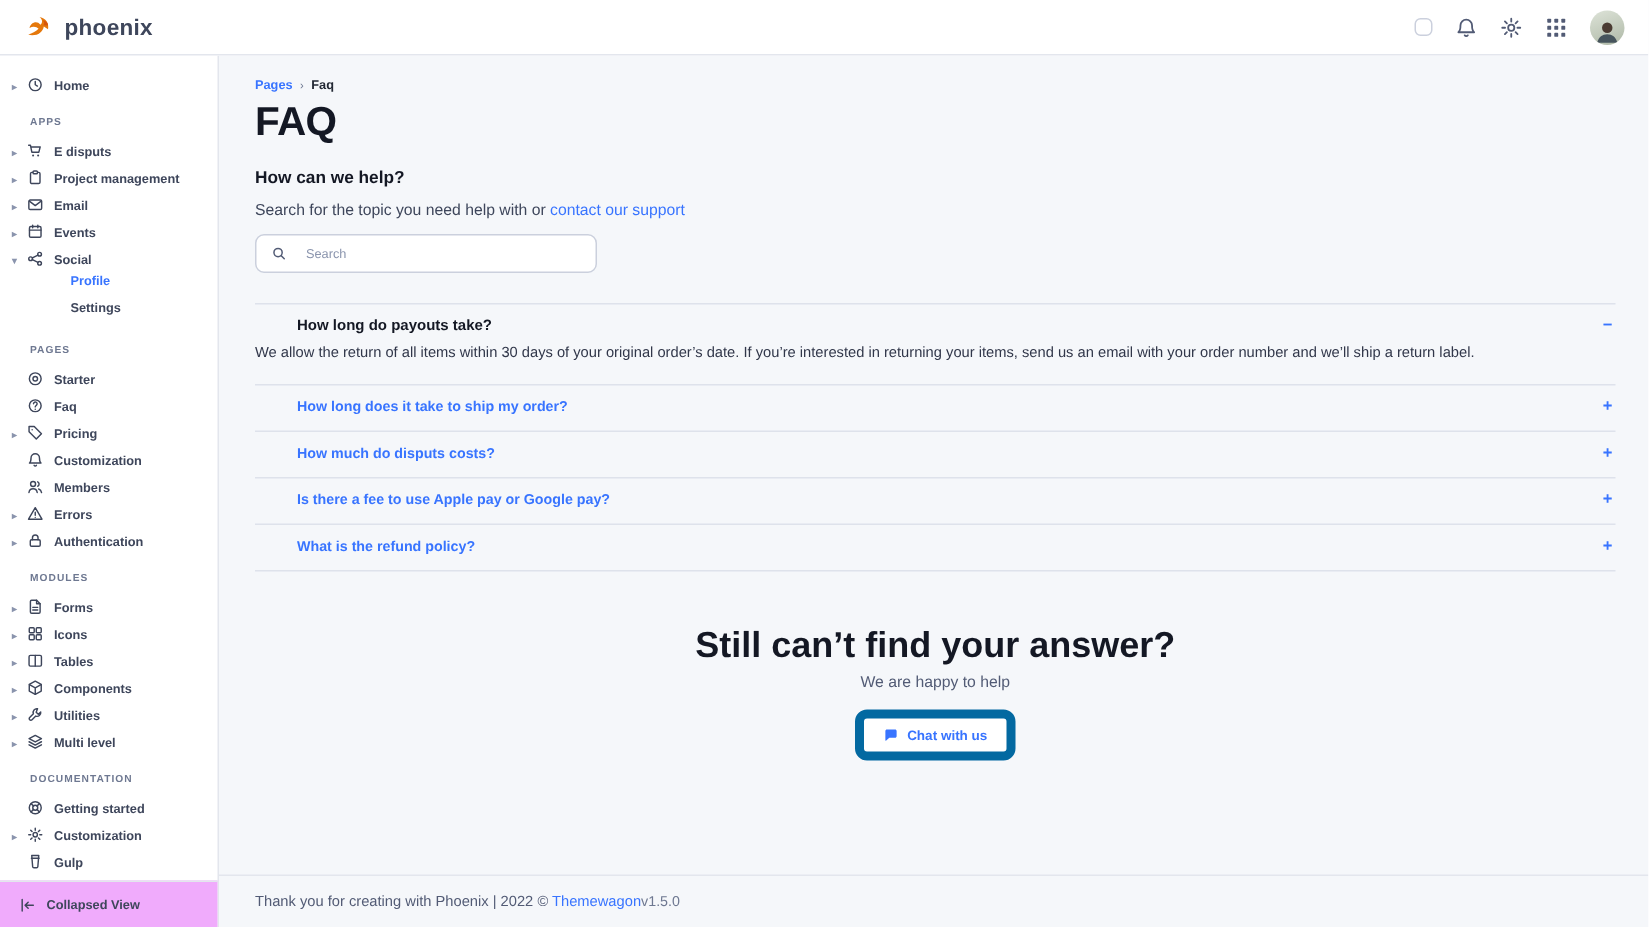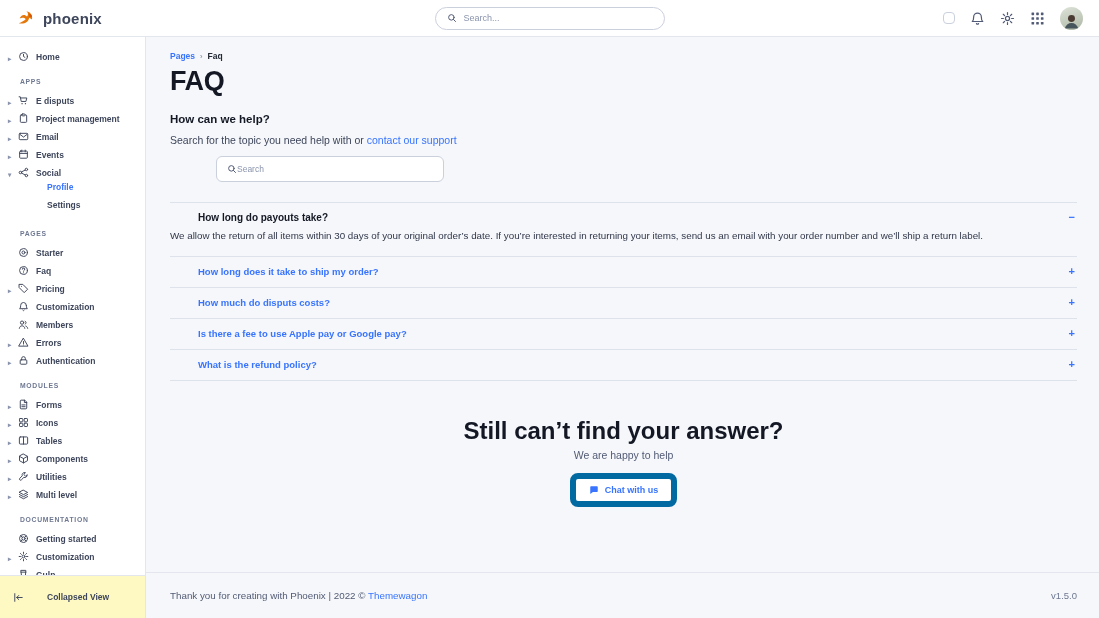--- a/index.html
+++ b/index.html
@@ -33,40 +33,40 @@
   .s-section { margin-top:12px; height:14px; padding-left:20px; display:flex; align-items:center;
                font-size:6.8px; font-weight:700; color:#6e7891; letter-spacing:.7px; text-transform:uppercase; }
   .s-row { display:flex; align-items:flex-end; height:18px; padding-left:8px; cursor:pointer;
            color:#3e465b; font-size:8.5px; font-weight:600; white-space:nowrap; }
   .s-caret { width:10px; font-size:6.5px; color:#8a94ad; line-height:1; flex:none; }
   .s-icon { width:11px; height:11px; margin-right:7px; color:#3e465b; flex:none; display:flex; }
   .s-icon svg { width:100%; height:100%; }
   .s-child { display:flex; align-items:center; height:18px; padding-left:47px; cursor:pointer;
              font-size:8.5px; font-weight:600; color:#3e465b; }
   .s-child.active { color:#3874ff; }
-  .collapse-bar { position:absolute; bottom:0; left:0; right:0; height:43px; background:#fef9c3;
-                  border-top:1px solid #e3e6ed; display:flex; align-items:center; gap:23px;
+  .collapse-bar { position:absolute; bottom:0; left:0; right:0; height:31px; background:#f0abfc;
+                  border-top:1px solid #e3e6ed; display:flex; align-items:center; gap:7px;
                   padding-left:13px; cursor:pointer; }
   .collapse-bar svg { width:11px; height:11px; color:#3e465b; }
   .collapse-label { font-size:8.5px; font-weight:600; color:#3e465b; }
 
   
   .main { position:absolute; top:37px; left:146px; right:0; bottom:0; background:#f5f7fa;
           display:flex; flex-direction:column; }
   .content { flex:1 1 auto; padding:14px 22px 0 24px; overflow:hidden; }
   .breadcrumb { display:flex; align-items:center; gap:5px; font-size:8.5px; }
   .bc-link { color:#3874ff; font-weight:600; cursor:pointer; }
   .bc-sep { color:#6e7891; font-size:7.5px; }
   .bc-cur { color:#222834; font-weight:700; }
   .page-title { margin-top:5px; font-size:27px; font-weight:800; color:#141824; letter-spacing:-.4px; }
   .help-h { margin-top:16px; font-size:11.5px; font-weight:800; color:#141824; }
   .help-p { margin-top:9px; font-size:10.5px; color:#3e465b; }
   .help-p a { color:#3874ff; text-decoration:none; cursor:pointer; }
   .search-box { margin-top:10px; width:228px; height:26px; background:#fff; border:1px solid #cbd0dd;
-                border-radius:6px; display:flex; align-items:center; gap:0; padding:0 10px;margin-left:46px; }
+                border-radius:6px; display:flex; align-items:center; gap:13px; padding:0 10px; }
   .search-box svg { width:10px; height:10px; color:#525b75; flex:none; }
   .search-box input { border:0; outline:0; flex:1; font-size:8.5px; color:#31374a; background:transparent; font-family:inherit; }
 
   .faq-list { margin-top:20px; border-top:1px solid #dee2eb; }
   .faq-item { border-bottom:1px solid #dee2eb; }
   .faq-head { display:flex; align-items:center; justify-content:space-between; cursor:pointer; }
   .faq-item.collapsed .faq-head { height:30px; }
   .faq-item.expanded { padding:9px 0 12px; }
   .q { font-size:9.5px; font-weight:700; color:#3874ff;margin-left:28px; }
   .faq-item.expanded .q { color:#141824; font-size:10px; }
@@ -74,47 +74,40 @@
   .answer { margin-top:6px; font-size:9.8px; color:#31374a; line-height:1.5; }
 
   .cta { margin-top:36px; text-align:center; }
   .cta-h { font-size:24px; font-weight:800; color:#141824; }
   .cta-p { margin-top:4px; font-size:10.5px; color:#525b75; }
   .chat-btn { margin-top:12px; display:inline-flex; align-items:center; gap:6px; padding:6px 13px;
               border:6px solid #0369a1; border-radius:8px; background:#fff; color:#3874ff;
               font-size:9px; font-weight:700; cursor:pointer; font-family:inherit; }
   .chat-btn svg { width:10px; height:10px; }
 
-  .footer { border-top:1px solid #e3e6ed; height:46px; min-height:35px; display:flex; align-items:center;
-            justify-content:space-between; padding:0 22px 0 24px; }
+  .footer { border-top:1px solid #e3e6ed; height:35px; min-height:35px; display:flex; align-items:center;
+            padding:0 22px 0 24px; }
   .footer-text { font-size:9.8px; color:#525b75; }
   .footer-text a { color:#3874ff; text-decoration:none; cursor:pointer; }
   .footer-ver { font-size:9.5px; color:#6e7891; }
 </style>
 </head>
 <body>
 
 <div class="app">
 
   <header class="topbar">
     <div class="brand">
       <svg width="21" height="21" viewBox="0 0 24 24">
         <path d="M3.2 17.4c6.8 1.2 11-1.6 11.9-6.4l3.2 2.2c.8-4.4-1.2-8.4-6.4-9.4 2.3 2 2.4 4.3.7 6C9.8 6.2 5.3 8 4.2 12.1c2.7-1.5 5.4-1 6.9.7-2.3 2.3-4.9 3.4-7.9 4.6z" fill="#e5780b"></path>
         <path d="M14.2 6.2c1.4 1.2 1.5 2.7.7 3.9l3.4 0.1c.2-2-1.2-3.5-4.1-4z" fill="#d6540a"></path>
       </svg>
       <span class="brand-name">phoenix</span>
     </div>
 
-    <div class="nav-search">
-      <svg viewBox="0 0 16 16" fill="none" stroke="currentColor" stroke-width="1.6" stroke-linecap="round">
-          <circle cx="7" cy="7" r="4.4"></circle>
-          <path d="M10.4 10.4L13.6 13.6"></path>
-        </svg>
-      <input placeholder="Search..." style="">
-    </div>
 
     <div class="nav-right">
       <span class="theme-toggle"></span>
       <span class="nav-ic">
         <svg viewBox="0 0 16 16" fill="none" stroke="currentColor" stroke-width="1.3" stroke-linecap="round" stroke-linejoin="round">
             <path d="M12.1 6.3a4.1 4.1 0 00-8.2 0c0 3.9-1.5 4.9-1.5 4.9h11.2s-1.5-1-1.5-4.9"></path>
             <path d="M9.1 13.4a1.3 1.3 0 01-2.2 0"></path>
           </svg>
       </span>
       <span class="nav-ic">

